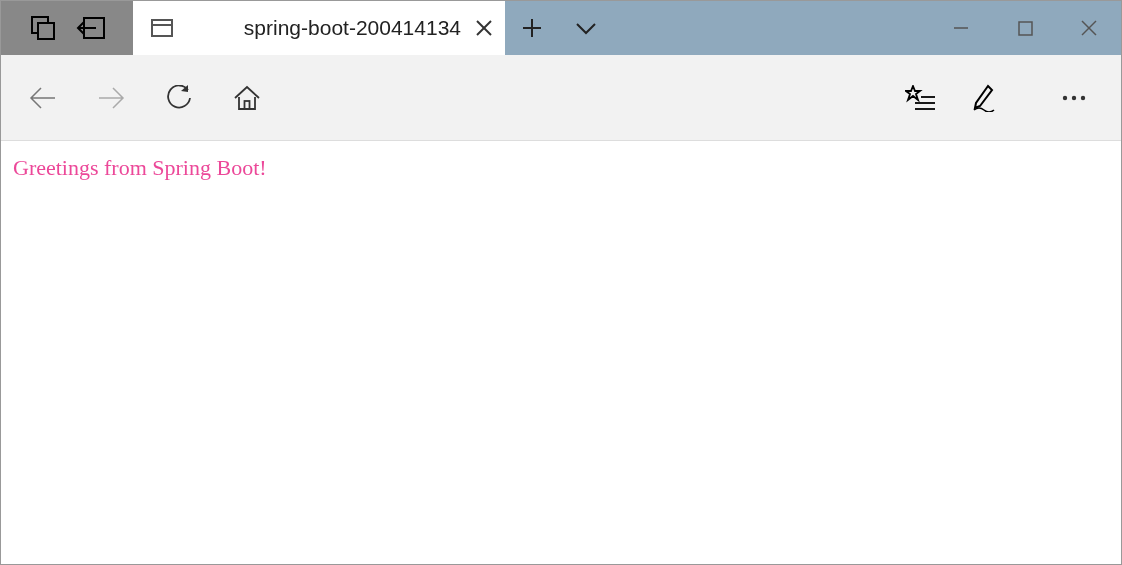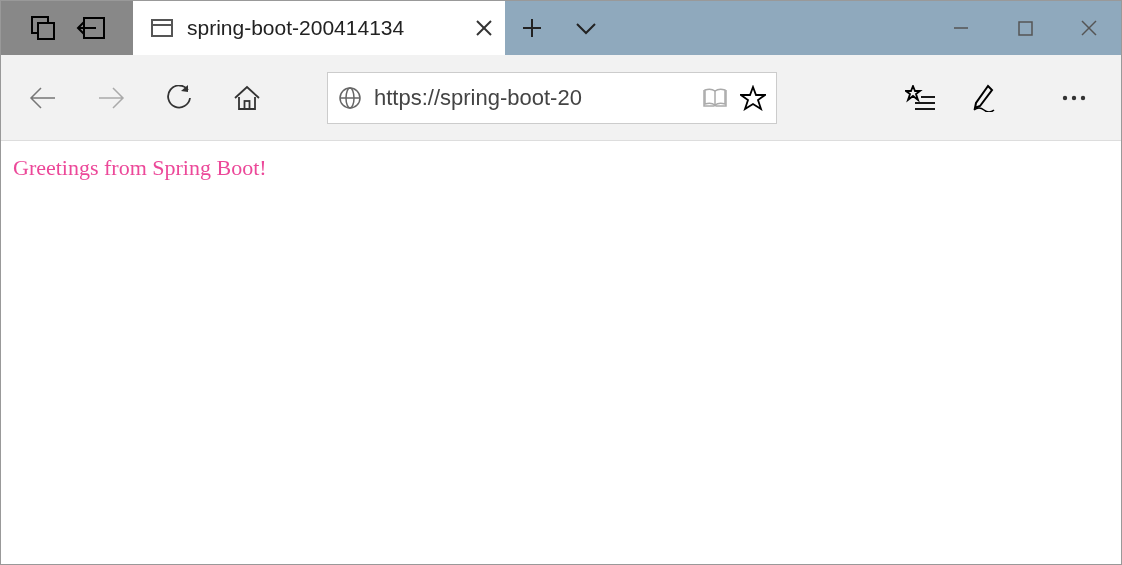--- a/index.html
+++ b/index.html
@@ -34,20 +34,21 @@
       height: 30px;
     }
     .tab {
       height: 100%;
       background: #fff;
       display: flex;
       align-items: center;
       padding: 0 12px 0 18px;
       gap: 14px;
       min-width: 372px;
+      text-align: right;
     }
     .tab-title {
       font-size: 21px;
       color: #222;
       flex: 1;
       white-space: nowrap;
       overflow: hidden;
     }
     .tabstrip-right {
       display: flex;
@@ -210,42 +211,20 @@
     </svg>
   </div>
   <div class="nav-btn">
     <svg width="28" height="26" viewBox="0 0 28 26" fill="none" stroke="#333" stroke-width="1.8">
       <path d="M2 13 L14 2 L26 13"></path>
       <path d="M6 12 L6 24 L22 24 L22 12"></path>
       <rect x="11.5" y="16" width="5" height="8"></rect>
     </svg>
   </div>
 
-  <div class="addressbar">
-    <span>
-      <svg width="24" height="24" viewBox="0 0 24 24" fill="none" stroke="#666" stroke-width="1.5">
-        <circle cx="12" cy="12" r="10"></circle>
-        <ellipse cx="12" cy="12" rx="4" ry="10"></ellipse>
-        <line x1="2" y1="12" x2="22" y2="12"></line>
-      </svg>
-    </span>
-    <span class="url">https://spring-boot-20</span>
-    <span>
-      <svg width="26" height="22" viewBox="0 0 26 22" fill="none" stroke="#aaa" stroke-width="1.5">
-        <path d="M2 3 L2 19 L12 19 Q13 17 14 19 L24 19 L24 3"></path>
-        <path d="M13 4 Q9 1 3 3 L3 17 Q9 15 13 18 Q17 15 23 17 L23 3 Q17 1 13 4 Z"></path>
-        <line x1="13" y1="4" x2="13" y2="18"></line>
-      </svg>
-    </span>
-    <span>
-      <svg width="26" height="26" viewBox="0 0 26 26" fill="none" stroke="#000" stroke-width="1.8">
-        <path d="M13 2 L16 10 L25 10 L18 15 L21 24 L13 19 L5 24 L8 15 L1 10 L10 10 Z"></path>
-      </svg>
-    </span>
-  </div>
 
   <div class="toolbar-right">
     <div class="nav-btn">
       <svg width="30" height="26" viewBox="0 0 30 26" fill="none" stroke="#000" stroke-width="1.8">
         <path d="M8 1 L10 6 L15 6 L11 9 L13 15 L8 11 L3 15 L5 9 L1 6 L6 6 Z"></path>
         <line x1="16" y1="12" x2="30" y2="12"></line>
         <line x1="10" y1="18" x2="30" y2="18"></line>
         <line x1="10" y1="24" x2="30" y2="24"></line>
       </svg>
     </div>

